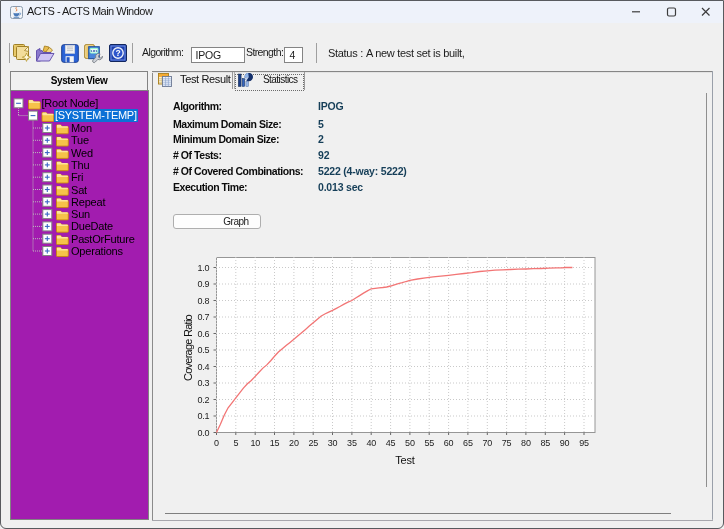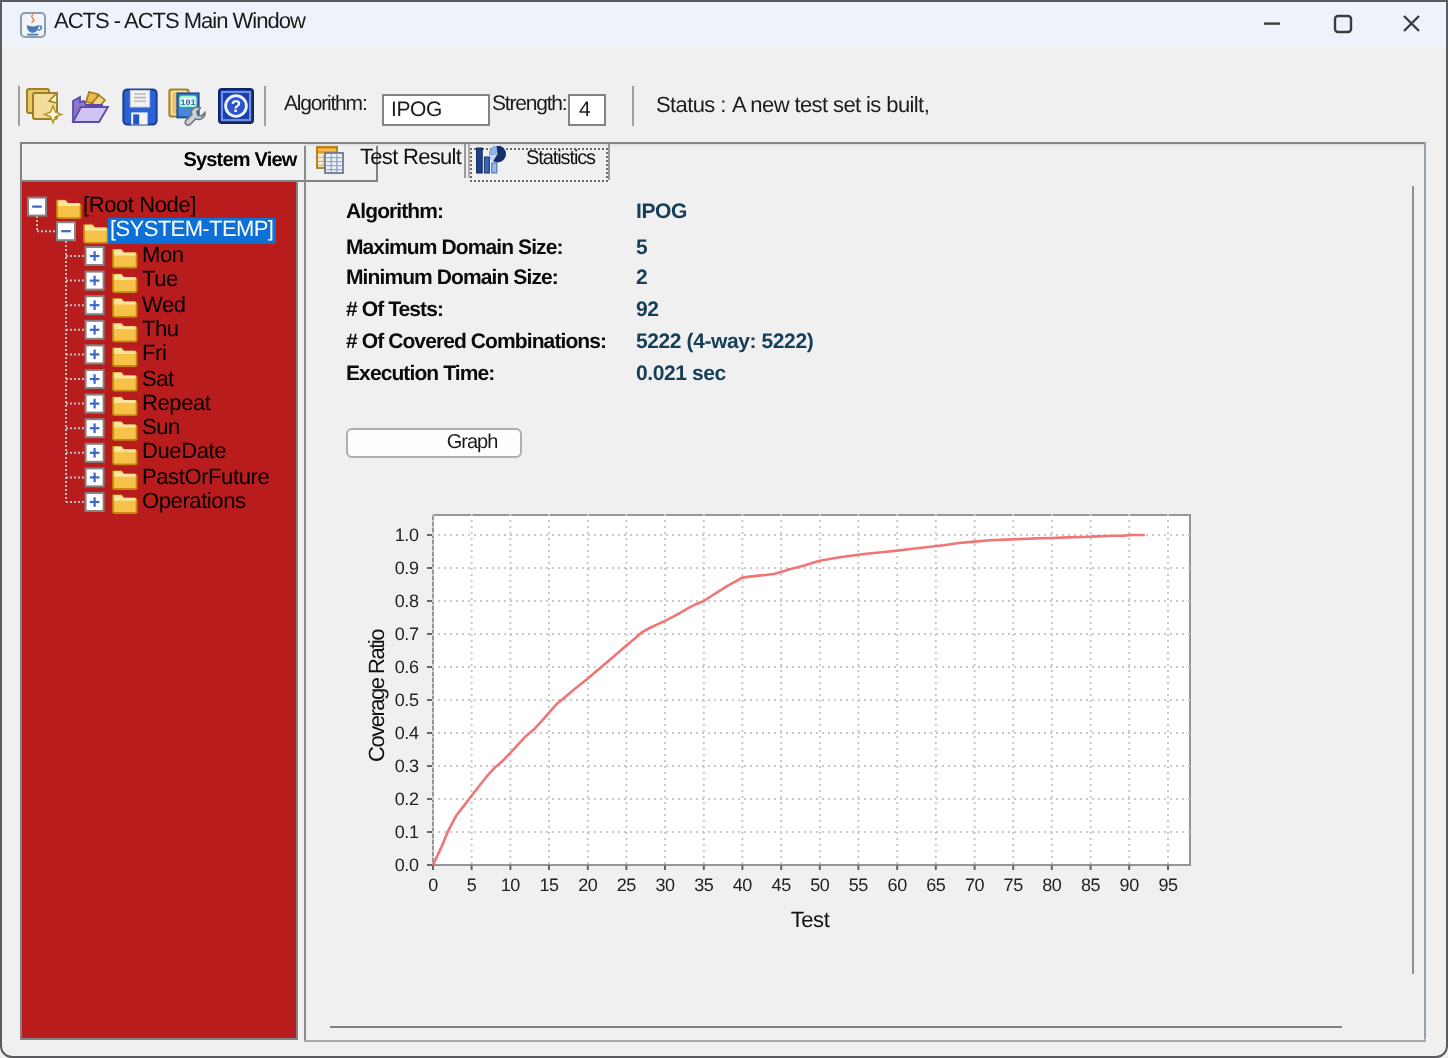--- a/index.html
+++ b/index.html
@@ -17,23 +17,23 @@
   
   #toolbar{position:absolute;left:0;top:41px;width:722px;height:23px;background:#f0f0f0;}
   .tsep{position:absolute;top:1px;width:1px;height:20px;background:#9f9f9f;}
   .tlabel{position:absolute;font-size:10.5px;letter-spacing:-0.6px;color:#1c1c1c;top:4px;line-height:13px;}
   .tlabel2{position:absolute;font-size:11px;letter-spacing:-0.3px;color:#1c1c1c;top:5px;line-height:13px;}
   .tfield{position:absolute;top:5px;height:14px;background:#fff;border:1px solid #848484;
     font-size:10.5px;letter-spacing:-0.2px;color:#1c1c1c;padding:0 0 0 4px;line-height:14px;}
   
   #sysview-head{position:absolute;left:9px;top:70px;width:136px;height:18px;
     background:#f0f0f0;border:1px solid #828282;text-align:center;
-    font-size:10px;letter-spacing:-0.4px;font-weight:bold;color:#000;line-height:18px;padding-left:41px;}
+    font-size:10px;letter-spacing:-0.4px;font-weight:bold;color:#000;line-height:18px;}
   #tree{position:absolute;left:9px;top:89px;width:137px;height:428px;
-    background:#b91c1c;border:1px solid #828282;font-size:11px;color:#000;}
+    background:#a21caf;border:1px solid #828282;font-size:11px;color:#000;}
   .trow{position:absolute;white-space:nowrap;line-height:12px;letter-spacing:-0.2px;}
   
   .tabline{position:absolute;background:#8b8b8b;}
   
   .slabel{position:absolute;font-size:10.5px;letter-spacing:-0.45px;line-height:13px;font-weight:bold;color:#0b0b0b;white-space:nowrap;}
   .svalue{position:absolute;font-size:10.5px;letter-spacing:-0.2px;line-height:13px;font-weight:bold;color:#153e58;white-space:nowrap;}
   #graphbtn{position:absolute;left:172px;top:213px;width:48px;height:13px;
     background:#fdfdfd;border:1px solid #aeaeae;border-radius:3px;
     font-size:10px;letter-spacing:-0.5px;color:#1a1a1a;text-align:center;line-height:13px;padding-left:38px;}
 </style>
@@ -228,21 +228,21 @@
   <div class="svalue" style="left:317px;top:99px">IPOG</div>
   <div class="slabel" style="left:172px;top:116.8px">Maximum Domain Size:</div>
   <div class="svalue" style="left:317px;top:116.8px">5</div>
   <div class="slabel" style="left:172px;top:131.7px">Minimum Domain Size:</div>
   <div class="svalue" style="left:317px;top:131.7px">2</div>
   <div class="slabel" style="left:172px;top:147.5px"># Of Tests:</div>
   <div class="svalue" style="left:317px;top:147.5px">92</div>
   <div class="slabel" style="left:172px;top:164.2px"># Of Covered Combinations:</div>
   <div class="svalue" style="left:317px;top:164.2px">5222 (4-way: 5222)</div>
   <div class="slabel" style="left:172px;top:179.5px">Execution Time:</div>
-  <div class="svalue" style="left:317px;top:179.5px">0.021 sec</div>
+  <div class="svalue" style="left:317px;top:179.5px">0.013 sec</div>
   <div id="graphbtn">Graph</div>
 
   <div id="chart">
     <svg class="abs" style="left:150px;top:245px" width="460" height="230" viewBox="0 0 460 230">
 
       <rect x="65.5" y="11.5" width="378.5" height="175" fill="#ffffff" stroke="#969696" stroke-width="1"></rect>
 
       <g stroke="#c9c9c9" stroke-width="1" stroke-dasharray="1,2" fill="none">
         <line x1="65.5" y1="11" x2="65.5" y2="186.5"></line>
         <line x1="84.8" y1="11" x2="84.8" y2="186.5"></line>

